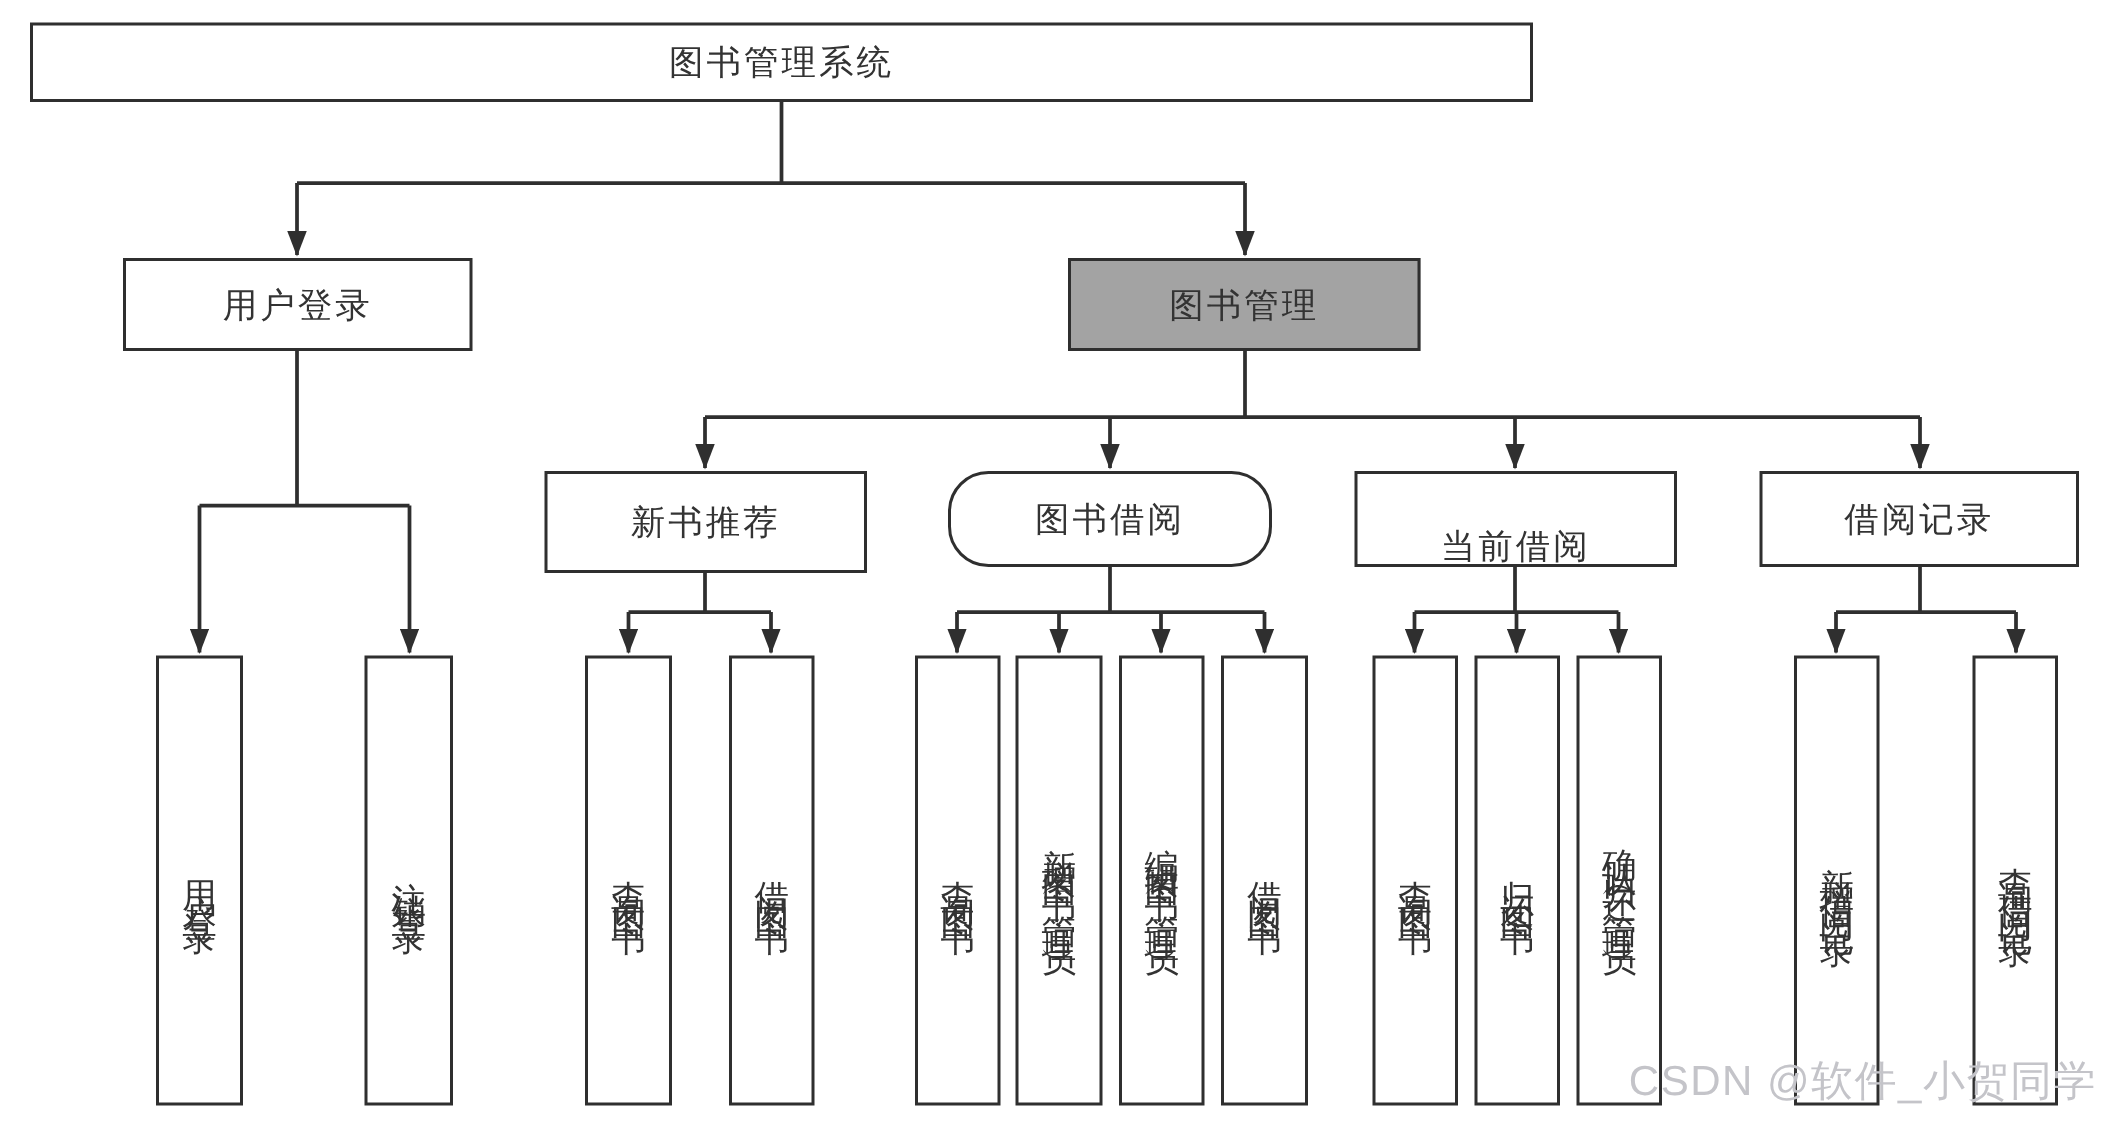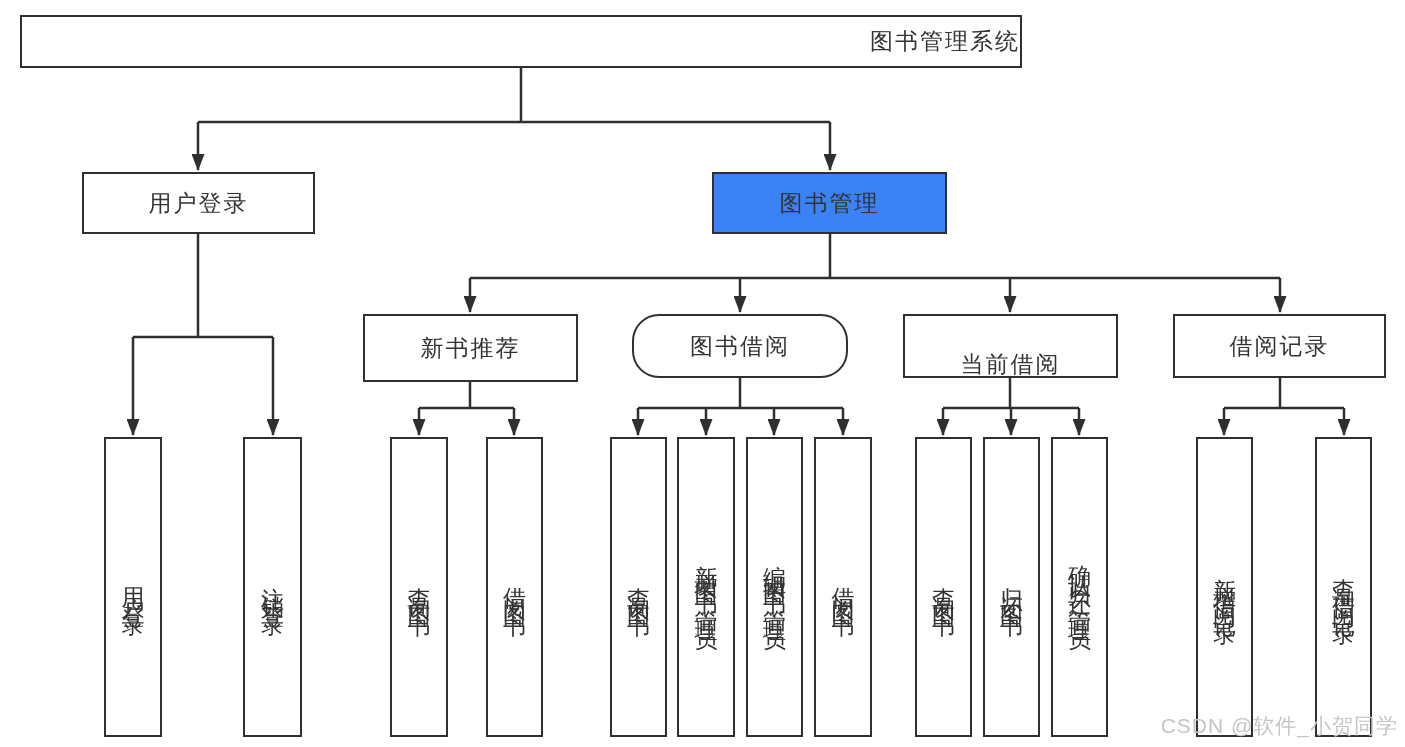--- a/index.html
+++ b/index.html
@@ -43,21 +43,21 @@
     writing-mode: vertical-rl;
     text-orientation: mixed;
     white-space: normal;
     letter-spacing: 9px;
     max-height: 284px;
   }
   .watermark {
     position: absolute;
     right: 7px;
     bottom: 7px;
-    font-size: 21px;
+    font-size: 28px;
     color: #c4c4c9;
     letter-spacing: 1px;
     z-index: 3;
     pointer-events: none;
   }
 </style>
 </head>
 <body>
 
 <div class="canvas">
@@ -95,27 +95,27 @@
       <line x1="943" y1="408" x2="1079" y2="408" stroke="#2f2f2f" stroke-width="2.5"></line>
       <line x1="943" y1="408" x2="943" y2="435" stroke="#2f2f2f" stroke-width="2.5" marker-end="url(#arrowhead)"></line>
       <line x1="1011" y1="408" x2="1011" y2="435" stroke="#2f2f2f" stroke-width="2.5" marker-end="url(#arrowhead)"></line>
       <line x1="1079" y1="408" x2="1079" y2="435" stroke="#2f2f2f" stroke-width="2.5" marker-end="url(#arrowhead)"></line>
       <line x1="1280" y1="378" x2="1280" y2="408" stroke="#2f2f2f" stroke-width="2.5"></line>
       <line x1="1224" y1="408" x2="1344" y2="408" stroke="#2f2f2f" stroke-width="2.5"></line>
       <line x1="1224" y1="408" x2="1224" y2="435" stroke="#2f2f2f" stroke-width="2.5" marker-end="url(#arrowhead)"></line>
       <line x1="1344" y1="408" x2="1344" y2="435" stroke="#2f2f2f" stroke-width="2.5" marker-end="url(#arrowhead)"></line>
     </svg>
   <div class="watermark">CSDN @软件_小贺同学</div>
-<div class="node" style="left: 20px; top: 15px; width: 1002px; height: 53px; border-color: rgb(47, 47, 47); background: rgb(255, 255, 255); color: rgb(51, 51, 51); justify-content: flex-end;">
+<div class="node" style="left: 20px; top: 15px; width: 1002px; height: 53px; border-color: rgb(47, 47, 47); background: rgb(255, 255, 255); color: rgb(51, 51, 51);">
       <span class="node-label">图书管理系统</span>
     </div>
     <div class="node" style="left: 82px; top: 172px; width: 233px; height: 62px; border-color: rgb(47, 47, 47); background: rgb(255, 255, 255); color: rgb(51, 51, 51);">
       <span class="node-label">用户登录</span>
     </div>
-    <div class="node" style="left: 712px; top: 172px; width: 235px; height: 62px; border-color: rgb(47, 47, 47); background: #3b82f6; color: rgb(51, 51, 51);">
+    <div class="node" style="left: 712px; top: 172px; width: 235px; height: 62px; border-color: rgb(47, 47, 47); background: #a3a3a3; color: rgb(51, 51, 51);">
       <span class="node-label">图书管理</span>
     </div>
     <div class="node" style="left: 363px; top: 314px; width: 215px; height: 68px; border-color: rgb(47, 47, 47); background: rgb(255, 255, 255); color: rgb(51, 51, 51);">
       <span class="node-label">新书推荐</span>
     </div>
     <div class="node" style="left: 632px; top: 314px; width: 216px; height: 64px; border-color: rgb(47, 47, 47); background: rgb(255, 255, 255); color: rgb(51, 51, 51); border-radius: 27px;">
       <span class="node-label">图书借阅</span>
     </div>
     <div class="node" style="left: 903px; top: 314px; width: 215px; height: 64px; border-color: rgb(47, 47, 47); background: rgb(255, 255, 255); color: rgb(51, 51, 51); align-items: flex-end;">
       <span class="node-label">当前借阅</span>

